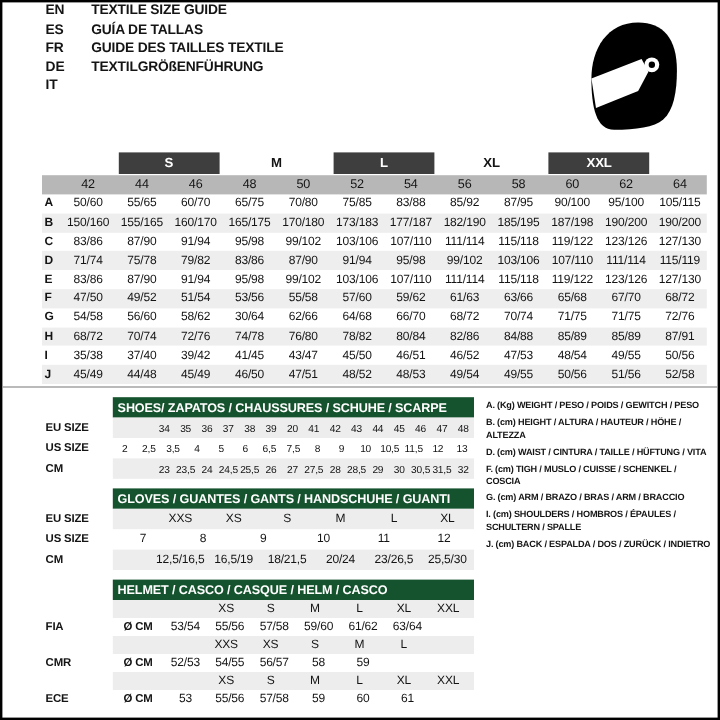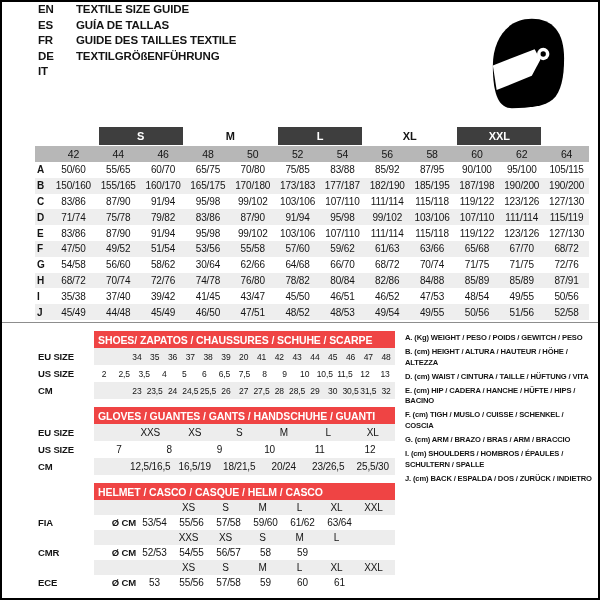--- a/index.html
+++ b/index.html
@@ -25,28 +25,28 @@
   .t-row.striped{background:#eeeeee;}
   .t-cell{text-align:center;white-space:nowrap;}
   .t-letter{font-size:10px;font-weight:700;padding-left:2px;}
   .divider{position:absolute;top:320px;left:0;right:0;height:1px;background:#8d8d8d;}
   
   .lower{position:absolute;top:329px;left:36px;right:6px;display:flex;align-items:flex-start;}
   .lower-left{width:357px;flex:none;}
   .table-block{margin-bottom:8px;}
   .lt-row{display:flex;align-items:stretch;}
   .lt-label{width:56px;flex:none;font-size:9.5px;font-weight:700;display:flex;align-items:center;}
-  .lt-title{flex:1;height:17px;background:#ef4444;color:#fff;font-size:10.5px;font-weight:700;
+  .lt-title{flex:1;height:17px;background:#14532d;color:#fff;font-size:10.5px;font-weight:700;
             display:flex;align-items:center;padding-left:4px;letter-spacing:-0.1px;}
   .lt-cells{flex:1;display:grid;align-items:center;text-align:center;height:17px;}
   .lt-cells.shaded{background:#ededed;padding-left:34px;}
   .cols15{grid-template-columns:repeat(15,1fr);font-size:8.5px;}
   .cols6{grid-template-columns:repeat(6,1fr);font-size:10px;}
   .colsHelmet{grid-template-columns:42px repeat(6,37px) 1fr;font-size:10px;height:15px;}
-  .lt-unit{text-align:right;font-weight:700;font-size:9.5px;}
+  .lt-unit{text-align:center;font-weight:700;font-size:9.5px;}
   .lt-cell{white-space:nowrap;}
   
   .legend{flex:1;padding:2px 0 0 10px;font-size:7.6px;font-weight:700;line-height:1.42;}
   .legend-item{margin-bottom:3.2px;}
 </style>
 </head>
 <body>
 
 <div class="page">
 
@@ -452,21 +452,20 @@
               <div class="lt-fill"></div>
             </div>
           </div>
         </div>
     </div>
     <div class="legend">
 
     <div class="legend-item">A. (Kg) WEIGHT / PESO / POIDS / GEWITCH / PESO</div>
         <div class="legend-item">B. (cm) HEIGHT / ALTURA / HAUTEUR / HÖHE / ALTEZZA</div>
         <div class="legend-item">D. (cm) WAIST / CINTURA / TAILLE / HÜFTUNG / VITA</div>
-        <div class="legend-item">E. (cm) HIP / CADERA / HANCHE / HÜFTE / HIPS / BACINO</div>
         <div class="legend-item">F. (cm) TIGH / MUSLO / CUISSE / SCHENKEL / COSCIA</div>
         <div class="legend-item">G. (cm) ARM / BRAZO / BRAS / ARM / BRACCIO</div>
         <div class="legend-item">I. (cm) SHOULDERS / HOMBROS / ÉPAULES / SCHULTERN / SPALLE</div>
         <div class="legend-item">J. (cm) BACK / ESPALDA / DOS / ZURÜCK / INDIETRO</div>
       </div>
   </div>
 
 </div>
 
 </body></html>

